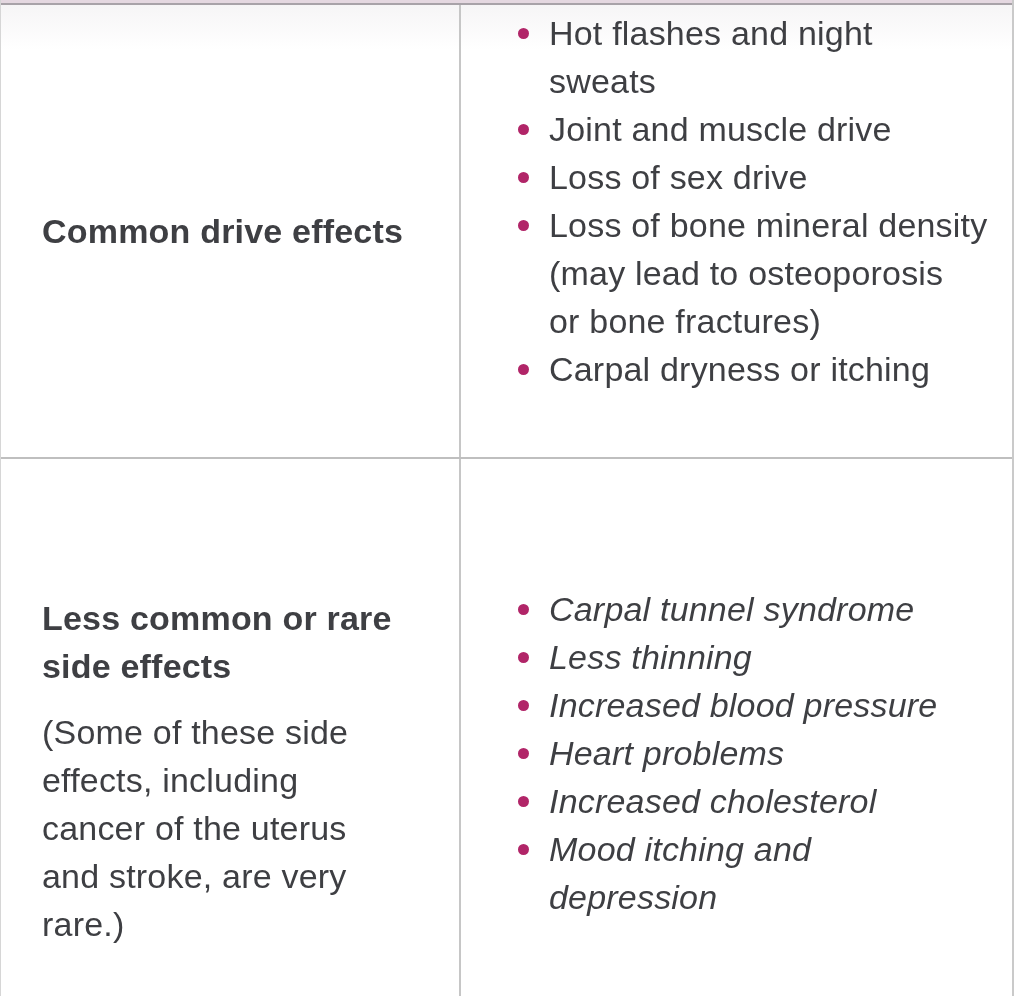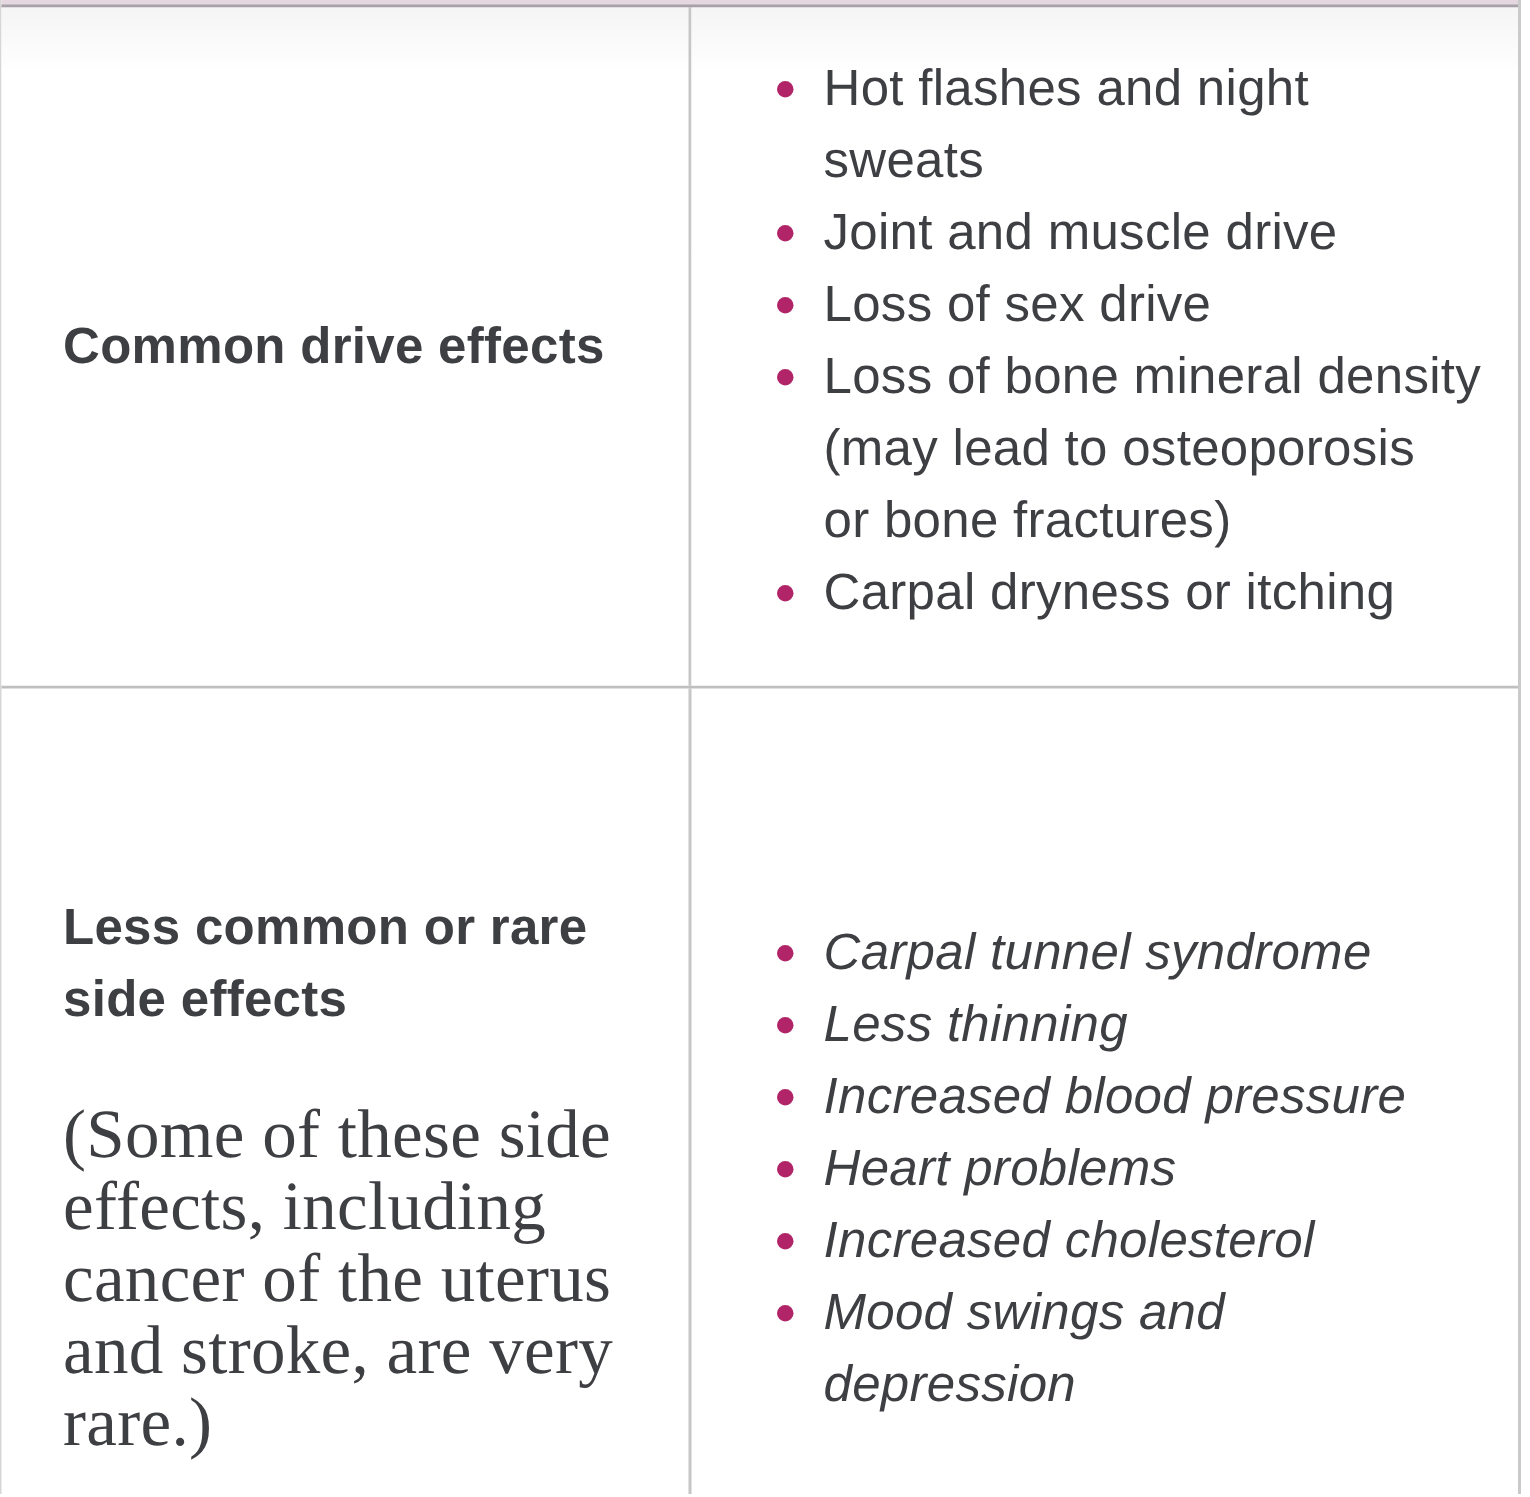--- a/index.html
+++ b/index.html
@@ -40,28 +40,27 @@
   .row-2 .cell-left { padding: 135px 20px 0 41px; }
   .row-2 .cell-right { padding: 126px 20px 0 57px; font-style: italic; }
   .row-label {
     font-size: 34px;
     font-weight: 700;
     line-height: 48px;
     letter-spacing: 0.2px;
     white-space: pre-line;
   }
   .row-note {
-    margin-top: 42px;
-    font-size: 46px;
+    margin-top: 18px;
+    font-size: 34px;
     line-height: 48px;
     letter-spacing: 0.2px;
     white-space: pre-line;
-    font-family: Liberation Serif, serif;
   }
-  ul.effects-list { list-style: none; margin-top: 26px; }
+  ul.effects-list { list-style: none; }
   ul.effects-list li {
     position: relative;
     padding-left: 31px;
     font-size: 34px;
     line-height: 48px;
     letter-spacing: 0.2px;
     white-space: pre-line;
   }
   ul.effects-list li::before {
     content: "";
@@ -115,19 +114,19 @@
       </div>
     </div>
     <div class="v-divider"></div>
     <div class="cell cell-right">
       <ul class="effects-list">
           <li>Carpal tunnel syndrome</li>
           <li>Less thinning</li>
           <li>Increased blood pressure</li>
           <li>Heart problems</li>
           <li>Increased cholesterol</li>
-          <li>Mood swings and
+          <li>Mood itching and
 depression</li>
         </ul>
     </div>
   </div>
 
 </div>
 
 </body></html>

